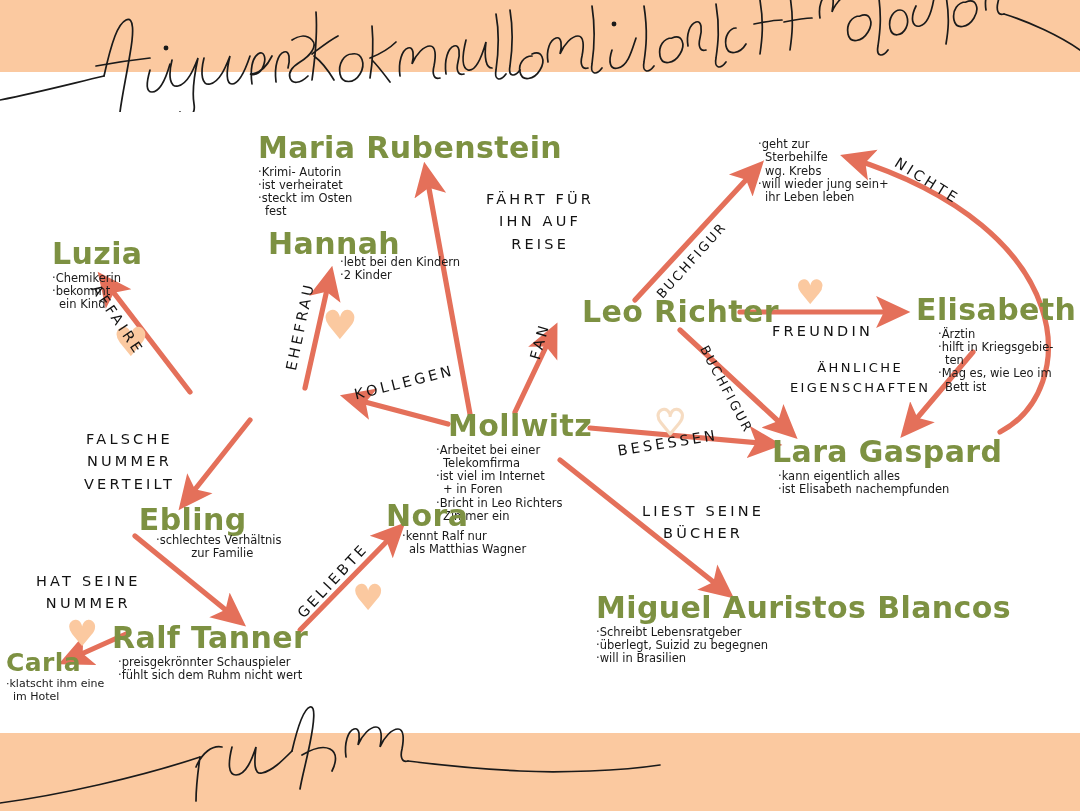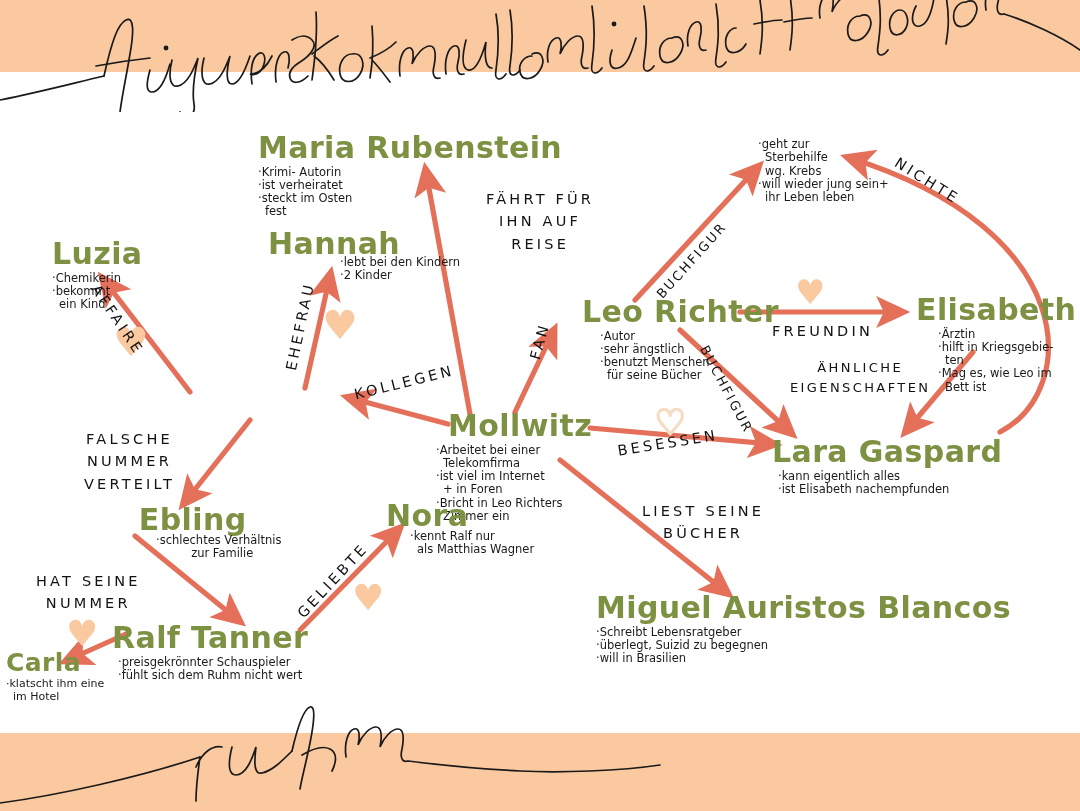--- a/index.html
+++ b/index.html
@@ -212,26 +212,20 @@
       <li>geht zur
    Sterbehilfe
    wg. Krebs</li>
       <li>will wieder jung sein+
 ihr Leben leben</li>
     </ul>
   </div>
 
   <div class="node size-l bul-s" style="left:582px;top:296px;">
     <div class="name">Leo Richter</div>
-    <ul style="margin-left:18px;">
-      <li>Autor</li>
-      <li>sehr ängstlich</li>
-      <li>benutzt Menschen
-für seine Bücher</li>
-    </ul>
   </div>
 
   <div class="node size-l bul-s" style="left:916px;top:294px;">
     <div class="name">Elisabeth</div>
     <ul style="margin-left:22px;">
       <li>Ärztin</li>
       <li>hilft in Kriegsgebie-
 ten</li>
       <li>Mag es, wie Leo im
 Bett ist</li>
@@ -262,21 +256,21 @@
   <div class="node size-l bul-s" style="left:104px;top:504px;text-align:center;">
     <div class="name">Ebling</div>
     <ul style="margin-left:52px;margin-top:-2px;">
       <li>schlechtes Verhältnis
 zur Familie</li>
     </ul>
   </div>
 
   <div class="node size-l bul-s" style="left:386px;top:500px;">
     <div class="name">Nora</div>
-    <ul style="margin-left:24px;margin-top:-2px;">
+    <ul style="margin-left:16px;margin-top:-2px;">
       <li>kennt Ralf nur
 als Matthias Wagner</li>
     </ul>
   </div>
 
   <div class="node size-l bul-s" style="left:596px;top:592px;">
     <div class="name">Miguel Auristos Blancos</div>
     <ul>
       <li>Schreibt Lebensratgeber</li>
       <li>überlegt, Suizid zu begegnen</li>

